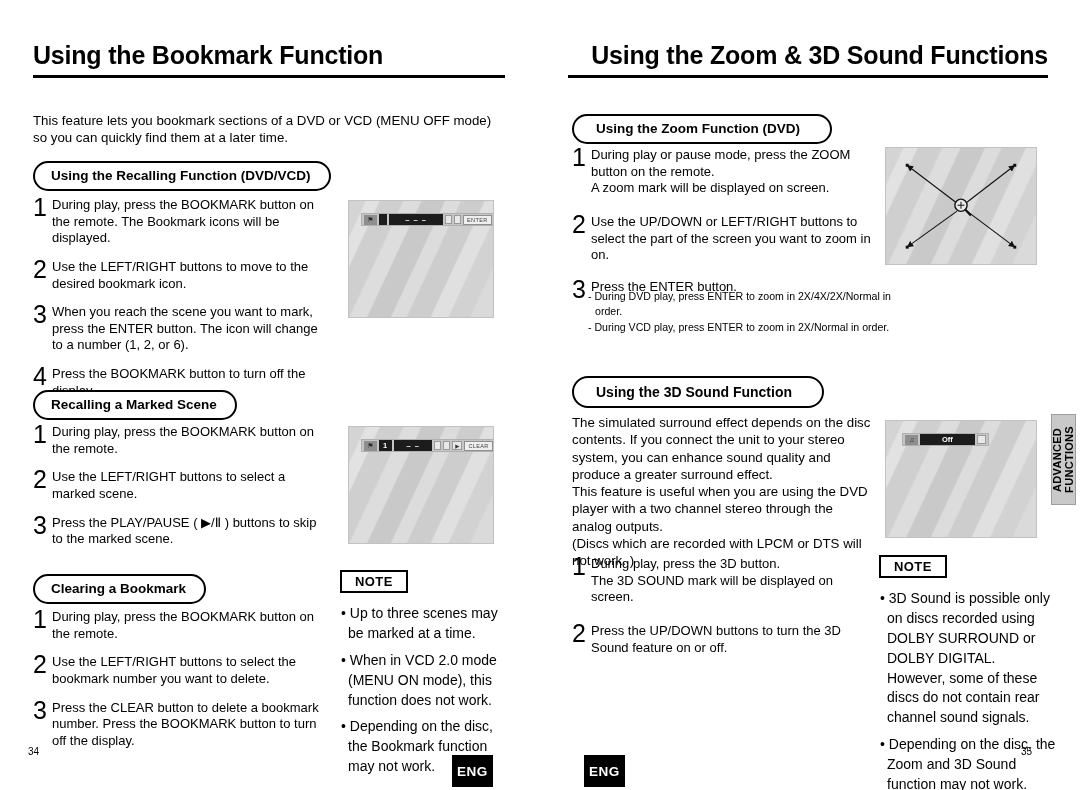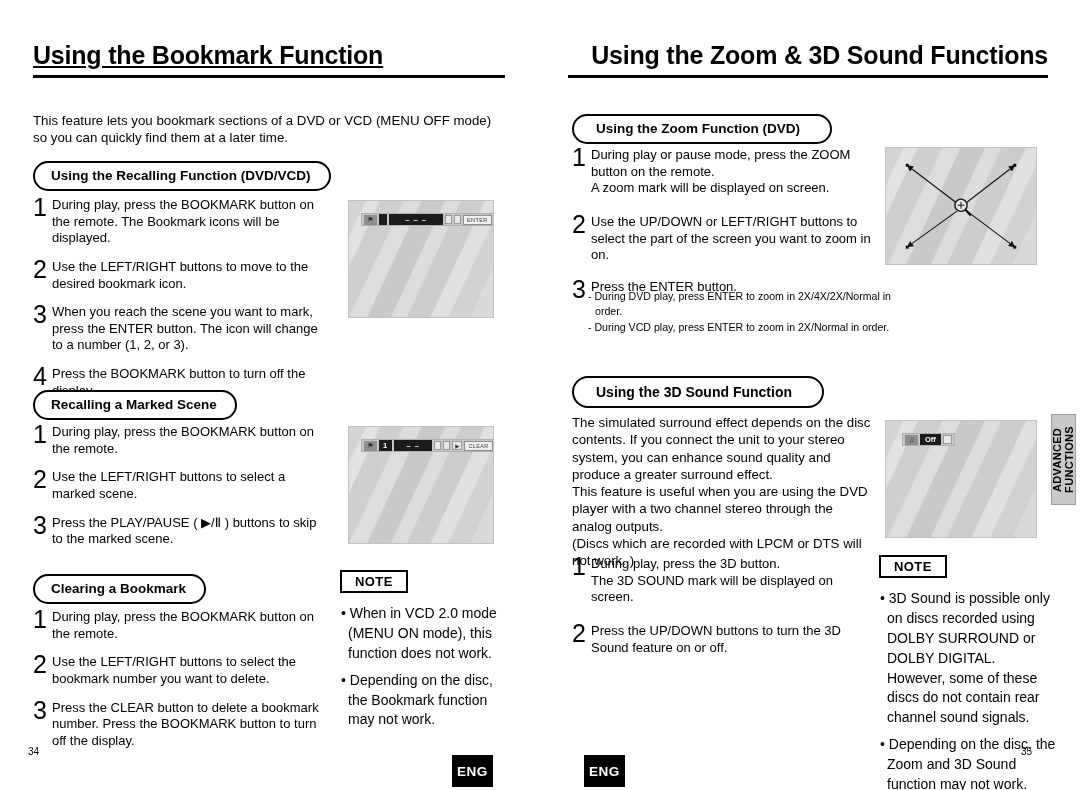--- a/index.html
+++ b/index.html
@@ -210,21 +210,21 @@
     display: flex; align-items: center; justify-content: center;
   }
 </style>
 </head>
 <body>
 
 <div class="spread">
 
   <div class="page page-left">
 
-    <div style="position:absolute; left:33px; top:42px; width:472px;text-decoration:underline;">
+    <div style="position:absolute; left:33px; top:42px; width:472px;">
       <div class="page-title">Using the Bookmark Function</div>
       <div class="title-rule"></div>
     </div>
 
     <div class="body-para" style="position:absolute; left:33px; top:112px; width:470px;">This feature lets you bookmark sections of a DVD or VCD (MENU OFF mode) so you can quickly find them at a later time.</div>
 
     <div style="position:absolute; left:33px; top:161px;">
       <span class="pill">Using the Recalling Function (DVD/VCD)</span>
     </div>
 
@@ -232,21 +232,21 @@
       <div class="step">
         <div class="step-num">1</div>
         <div class="step-text">During play, press the BOOKMARK button on the remote. The Bookmark icons will be displayed.</div>
       </div>
       <div class="step">
         <div class="step-num">2</div>
         <div class="step-text">Use the LEFT/RIGHT buttons to move to the desired bookmark icon.</div>
       </div>
       <div class="step">
         <div class="step-num">3</div>
-        <div class="step-text">When you reach the scene you want to mark, press the ENTER button. The icon will change to a number (1, 2, or 3).</div>
+        <div class="step-text">When you reach the scene you want to mark, press the ENTER button. The icon will change to a number (1, 2, or 6).</div>
       </div>
       <div class="step">
         <div class="step-num">4</div>
         <div class="step-text">Press the BOOKMARK button to turn off the display.</div>
       </div>
     </div>
 
     <div class="tv" style="left:348px; top:200px; width:146px; height:118px; position:absolute;">
       <div class="osd" style="left:12px; top:12px;">
         <div class="osd-icon">⚑</div>
@@ -304,20 +304,21 @@
       </div>
       <div class="step">
         <div class="step-num">3</div>
         <div class="step-text">Press the CLEAR button to delete a bookmark number. Press the BOOKMARK button to turn off the display.</div>
       </div>
     </div>
 
     <div style="position:absolute; left:340px; top:570px; width:165px;">
       <span class="note-label">NOTE</span>
       <div class="note-list">
+        <div>• <span>Up to three scenes may be marked at a time.</span></div>
         <div>• <span>When in VCD 2.0 mode (MENU ON mode), this function does not work.</span></div>
         <div>• <span>Depending on the disc, the Bookmark function may not work.</span></div>
       </div>
     </div>
 
     <div class="page-num" style="left:28px; top:746px;">34</div>
     <div class="eng" style="left:452px; top:755px; width:41px; height:32px;">ENG</div>
   </div>
 
   <div class="page page-right">
@@ -378,21 +379,21 @@
       <span class="pill" style="padding:6px 30px 6px 22px; font-size:14px;">Using the 3D Sound Function</span>
     </div>
 
     <div class="body-para" style="position:absolute; left:32px; top:414px; width:300px; white-space:pre-line;">The simulated surround effect depends on the disc contents. If you connect the unit to your stereo system, you can enhance sound quality and produce a greater surround effect.
 This feature is useful when you are using the DVD player with a two channel stereo through the analog outputs.
 (Discs which are recorded with LPCM or DTS will not work. )</div>
 
     <div class="tv" style="left:345px; top:420px; width:152px; height:118px; position:absolute;">
       <div class="osd" style="left:16px; top:12px;">
         <div class="osd-icon">♫</div>
-        <div class="osd-dark" style="padding:0 5px; letter-spacing:0;">Off</div>
+        <div class="osd-dark" style="padding:0 22px; letter-spacing:0;">Off</div>
         <div class="osd-chip" style="min-width:9px;"></div>
       </div>
     </div>
 
     <div style="position:absolute; left:32px; top:555px; width:300px;">
       <div class="step" style="margin-bottom:16px;">
         <div class="step-num">1</div>
         <div class="step-text" style="white-space:pre-line;">During play, press the 3D button.
 The 3D SOUND mark will be displayed on screen.</div>
       </div>

